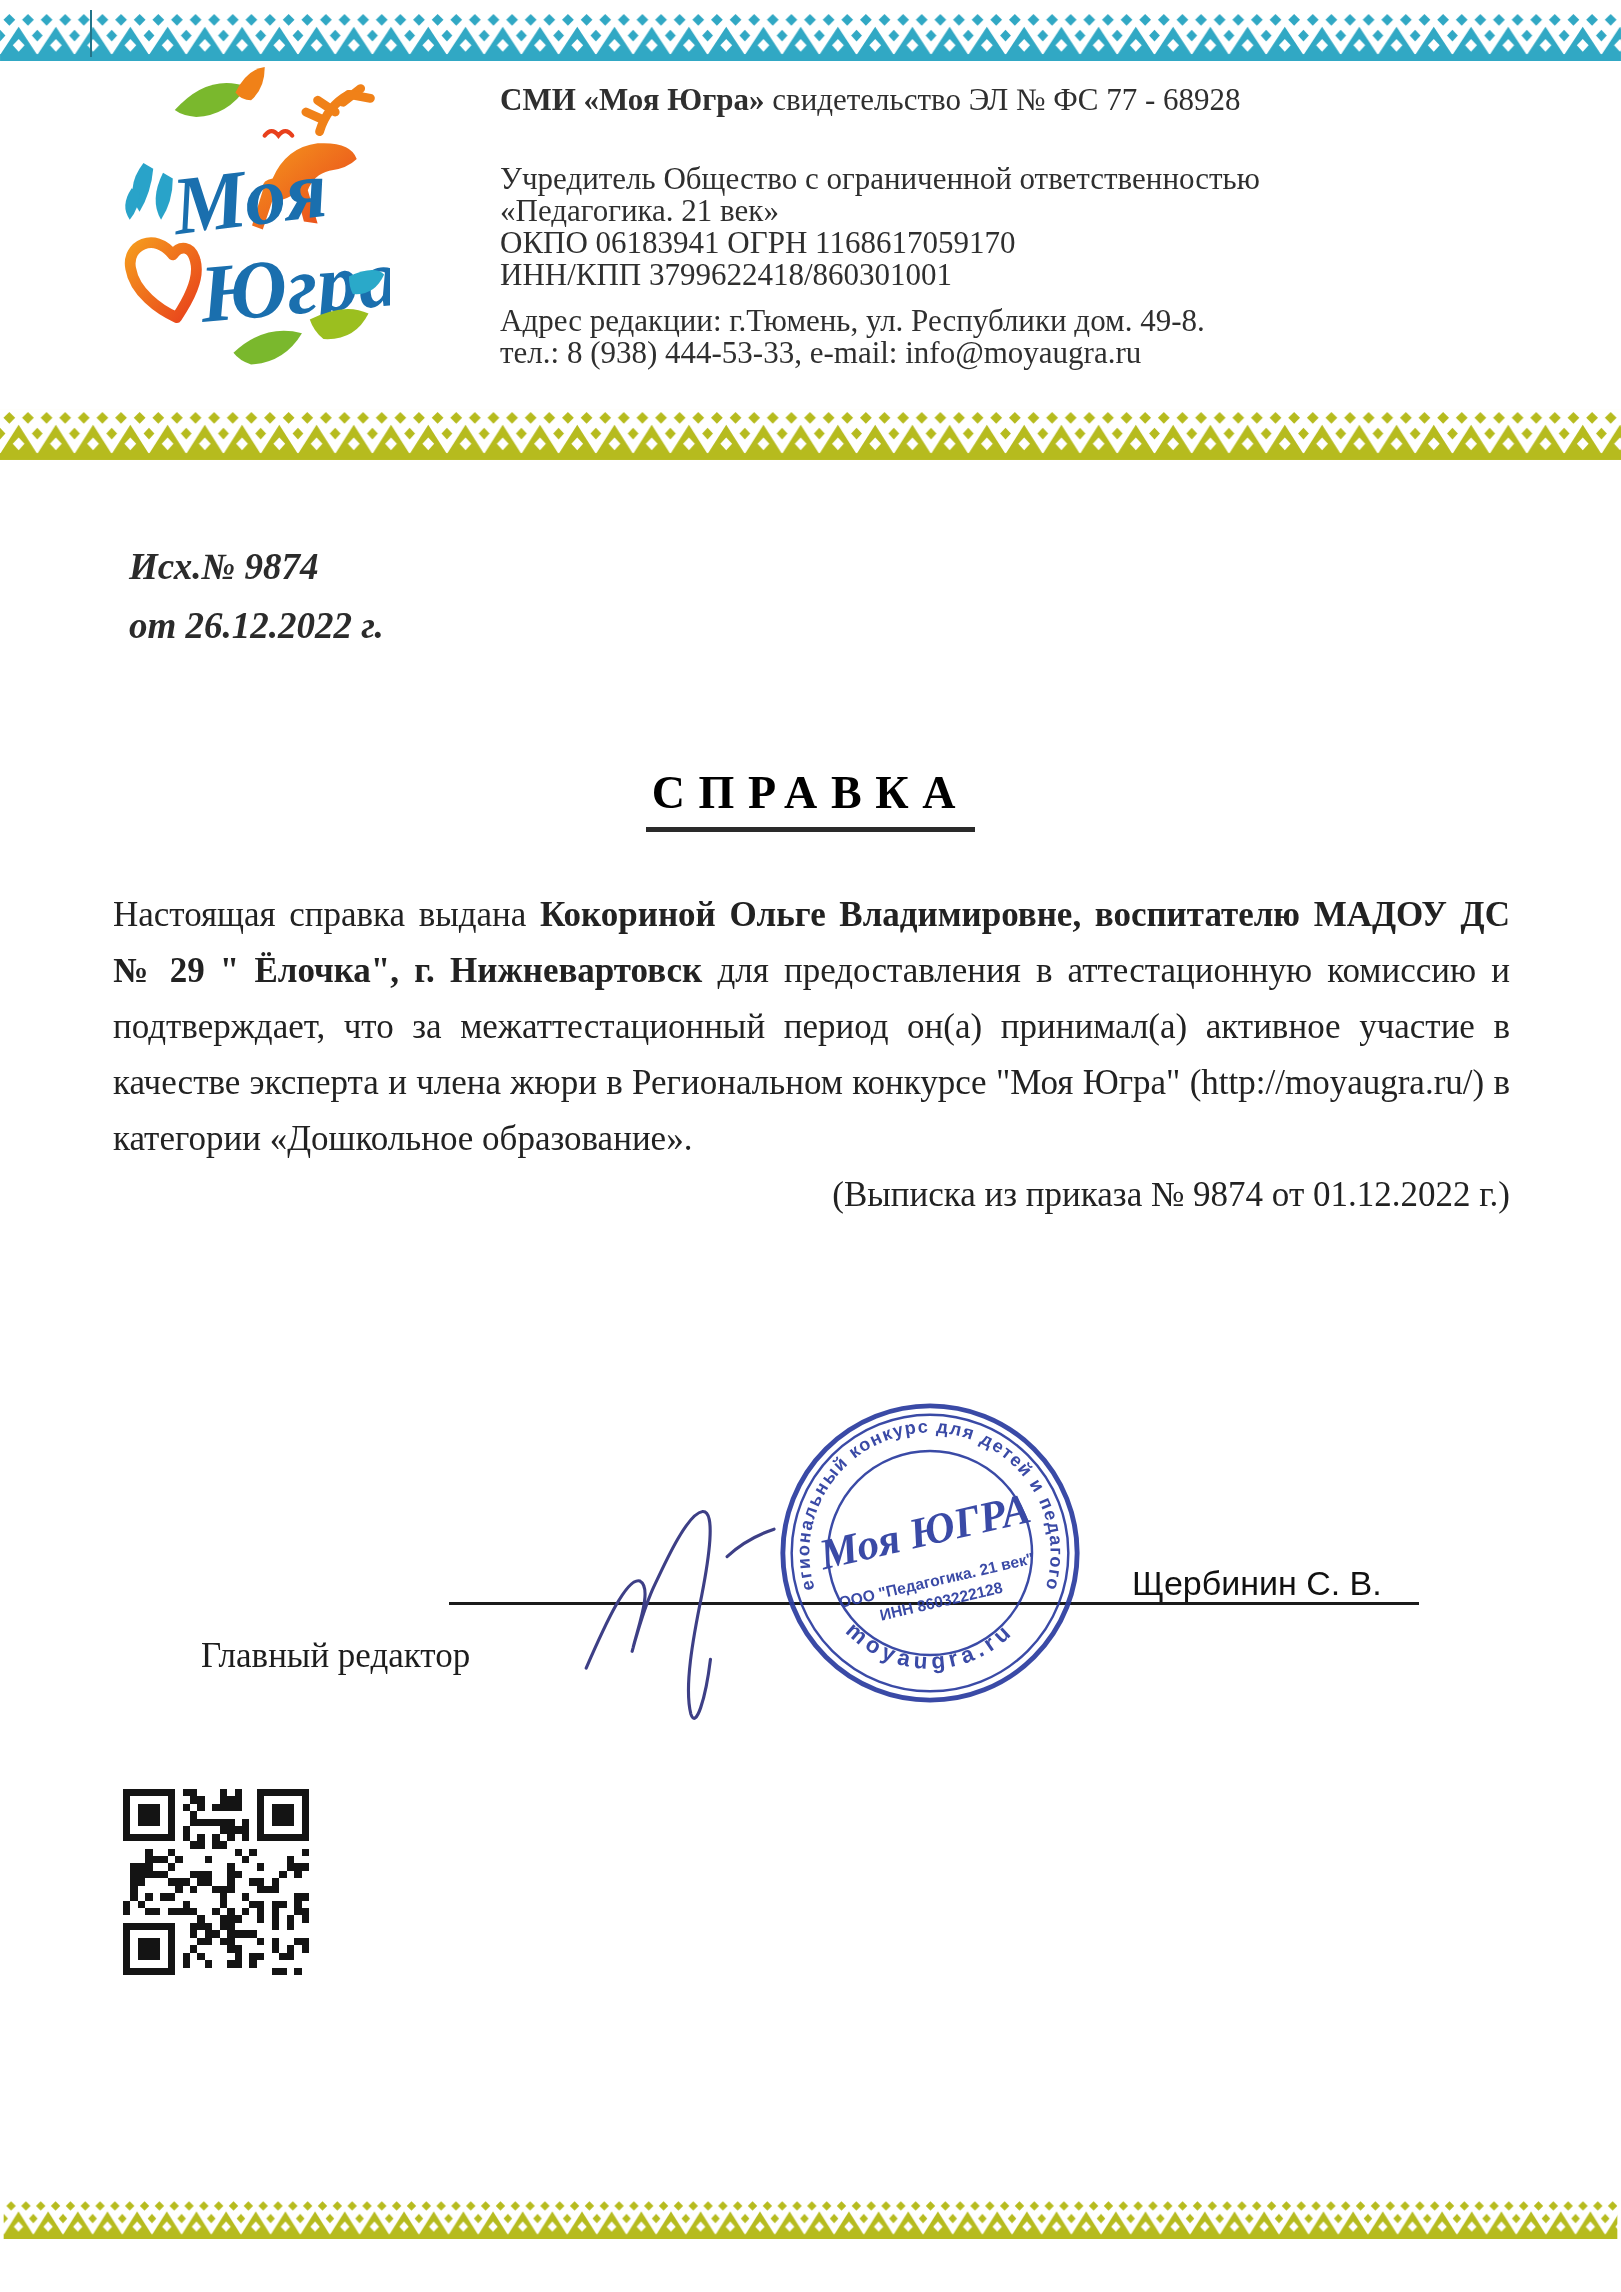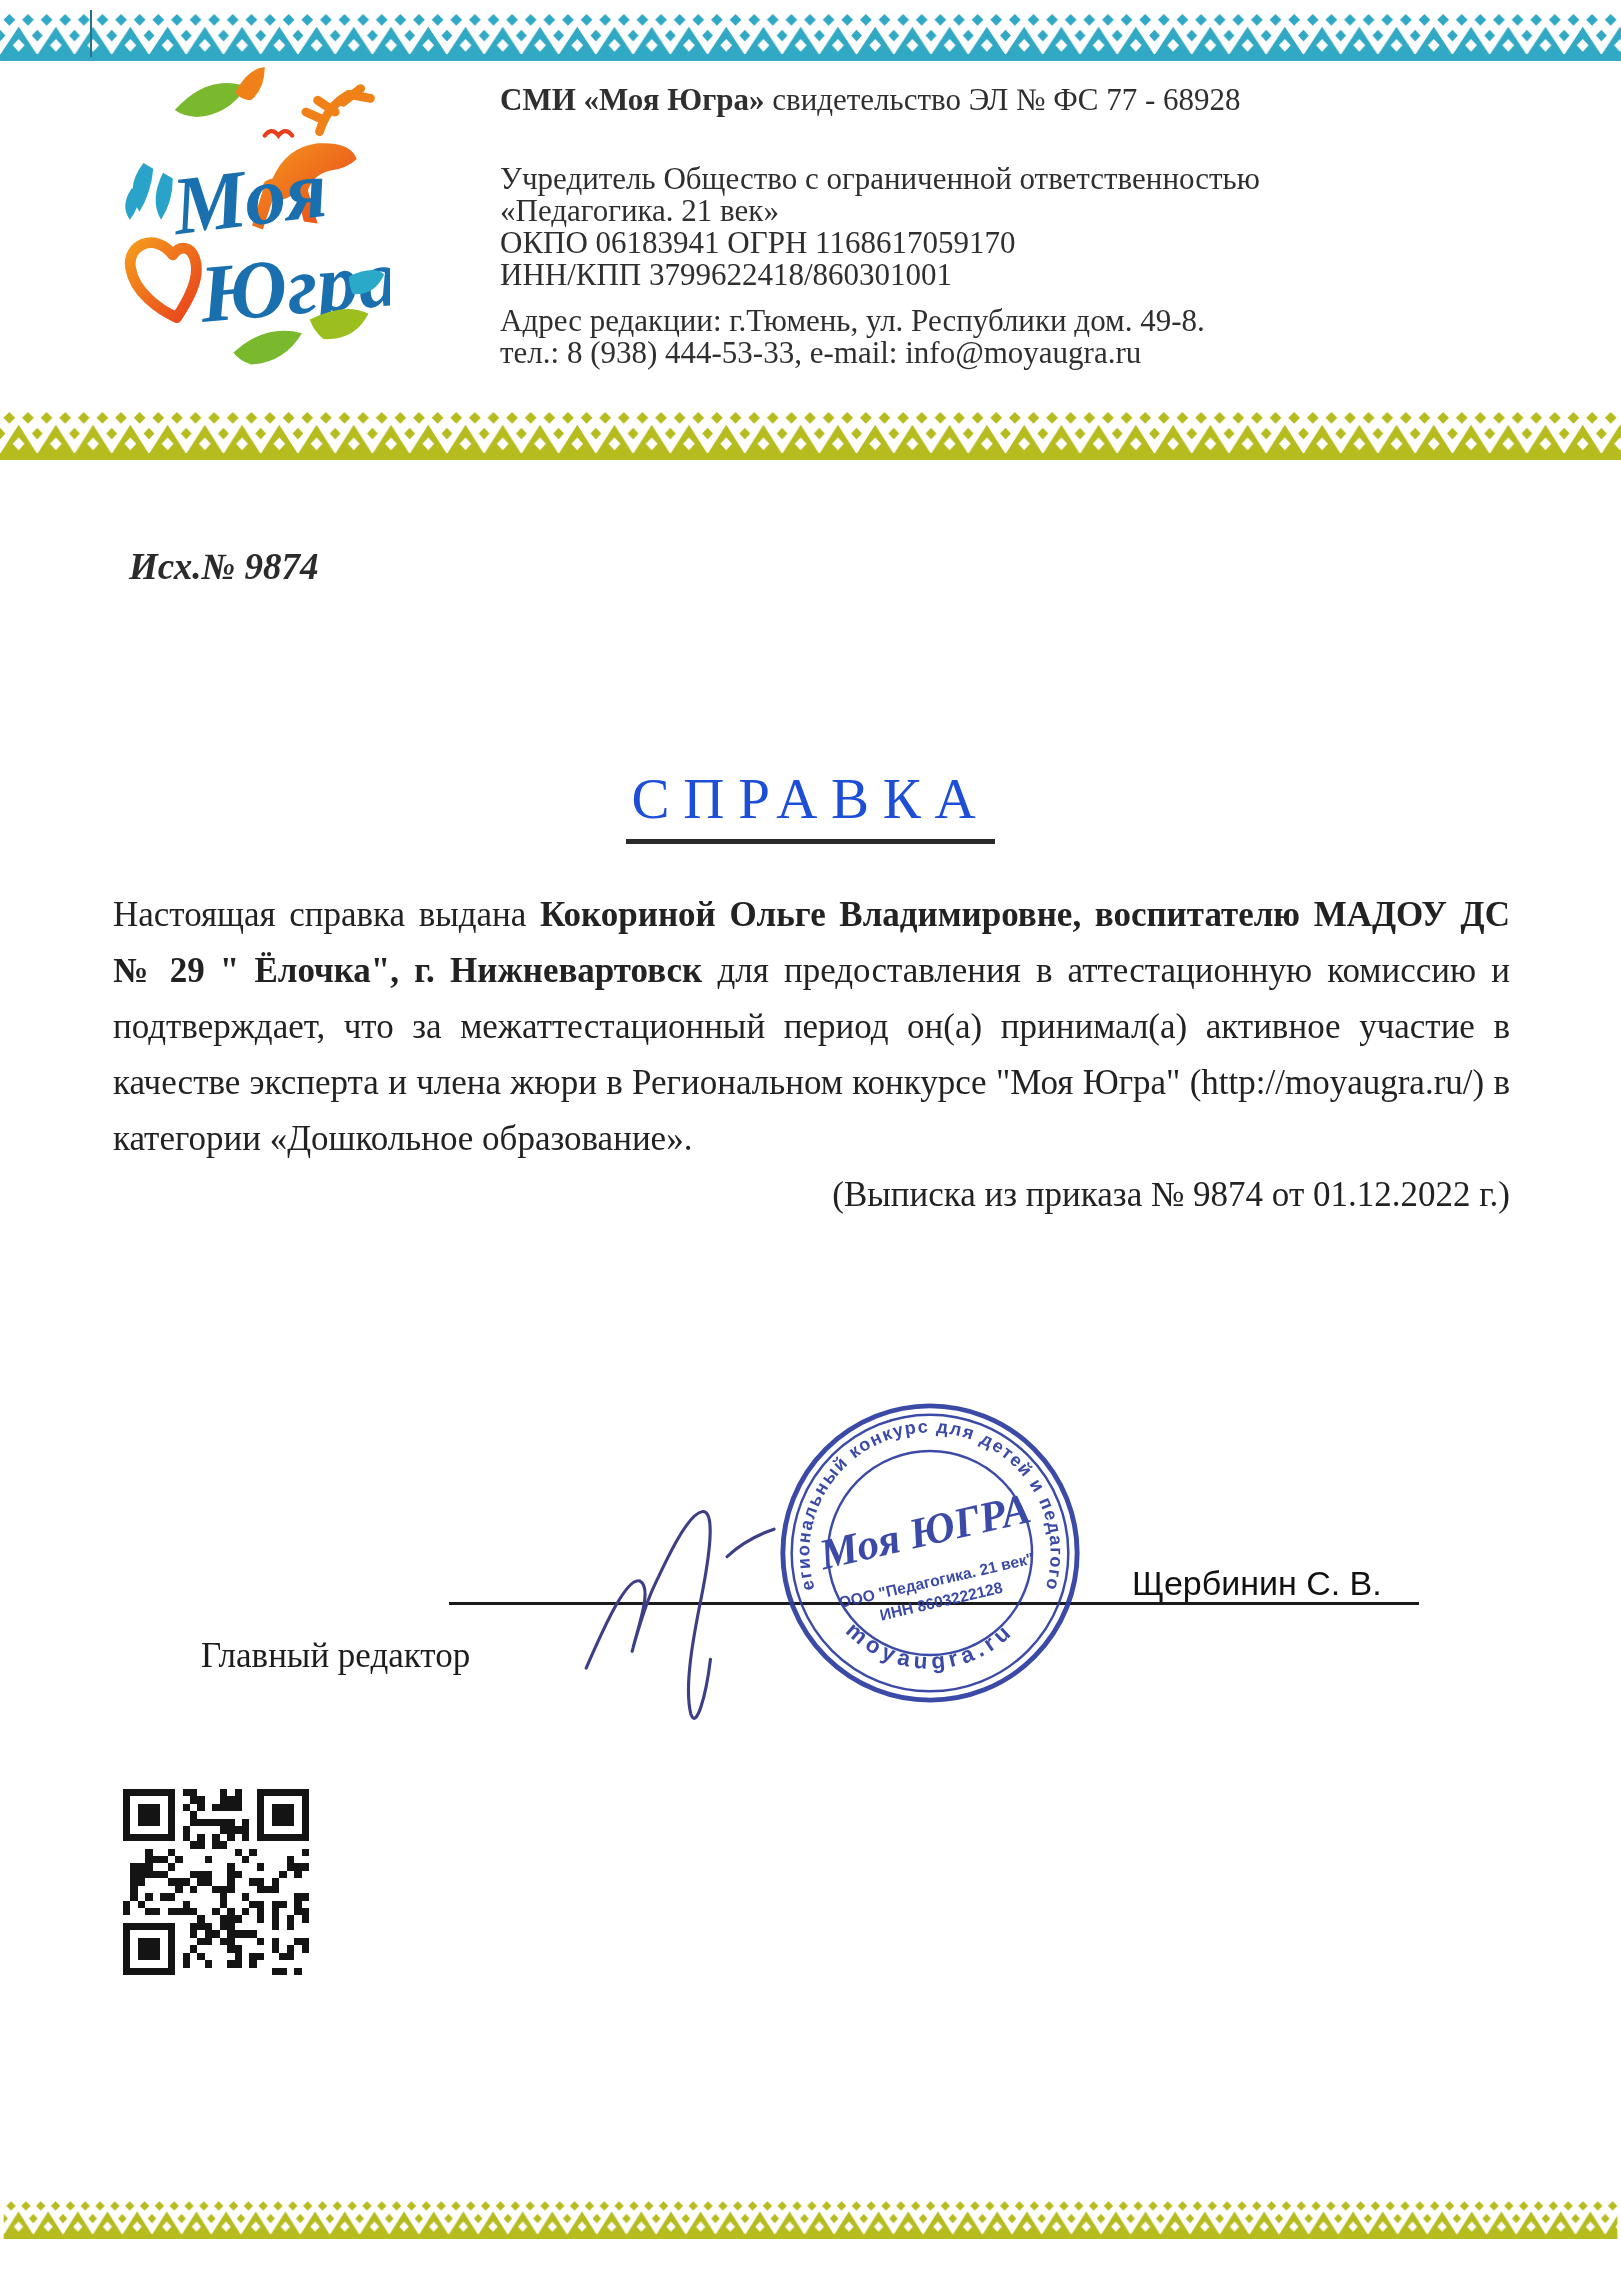--- a/index.html
+++ b/index.html
@@ -22,22 +22,22 @@
   .hdr .b{font-weight:bold;}
   
   .ref{
     position:absolute;left:113px;top:537px;
     font-size:37px;line-height:59px;font-weight:bold;font-style:italic;color:#2b2b2b;margin-left:16px;
   }
   
   .title-wrap{position:absolute;left:0;top:766px;width:1621px;text-align:center;}
   .title{
     display:inline-block;
-    font-size:57px;font-weight:normal;letter-spacing:13.7px;
-    color:#1d4ed8;
+    font-size:46px;font-weight:bold;letter-spacing:13.7px;
+    color:#000000;
     border-bottom:5.9px solid #2a2a2a;
     padding:0 5.9px 7.8px 5.9px;
   }
   
   .body-text{
     position:absolute;left:113px;top:887px;width:1397px;
     font-size:35px;line-height:56px;color:#222;
     text-align:justify;
   }
   .body-text .bold{font-weight:bold;}
@@ -157,20 +157,21 @@
         </g>
         <polygon points="19,29 25,35.5 19,42 13,35.5" fill="#ffffff"></polygon>
         <polygon points="57,29 63,35.5 57,42 51,35.5" fill="#ffffff"></polygon>
       </pattern>
     </defs>
     <rect width="1654" height="52" fill="url(#pt2)"></rect>
   </svg>
 
   <div class="ref">
     <div>Исх.№ 9874</div>
+    <div>от 26.12.2022 г.</div>
   </div>
 
   <div class="title-wrap">
     <span class="title">СПРАВКА</span>
   </div>
 
   <div class="body-text">
     <div>
       <span>Настоящая справка выдана </span><span class="bold">Кокориной Ольге Владимировне, воспитателю МАДОУ ДС № 29 " Ёлочка", г. Нижневартовск</span><span> для предоставления в аттестационную комиссию и подтверждает, что за межаттестационный период он(а) принимал(а) активное участие в качестве эксперта и члена жюри в Региональном конкурсе "Моя Югра" (http://moyaugra.ru/) в категории «Дошкольное образование».</span>
     </div>

